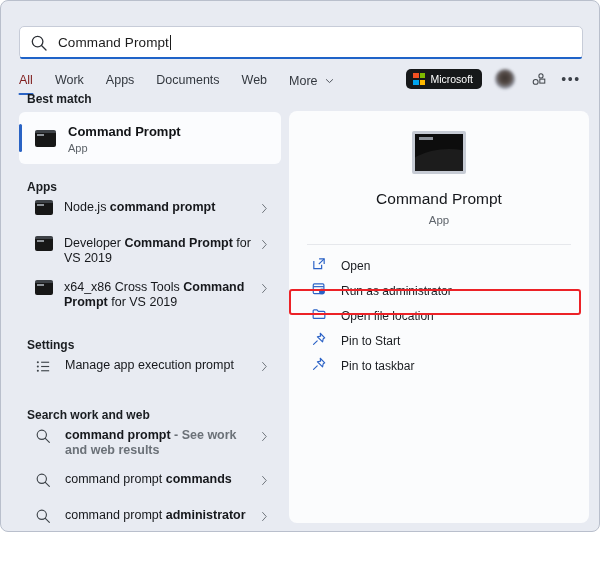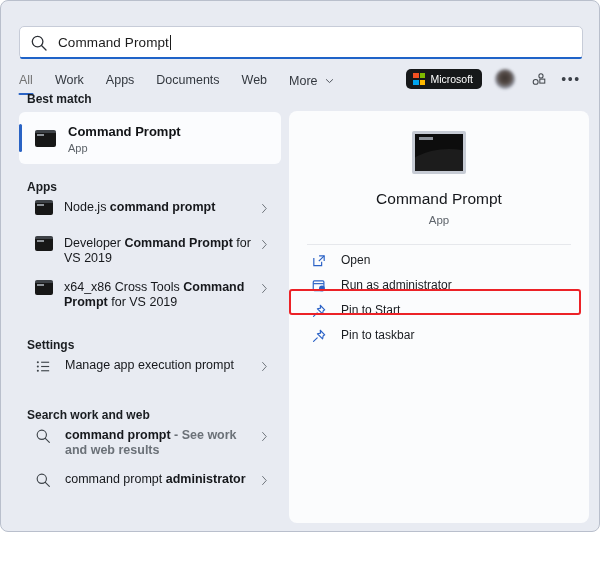--- a/index.html
+++ b/index.html
@@ -59,21 +59,21 @@
   }
   .tab {
     position: relative;
     font-size: 12.5px;
     color: #33383f;
     padding: 2px 0 8px 0;
     margin-right: 22px;
     white-space: nowrap;
     cursor: default;
   }
-  .tab.active { color: #737373; }
+  .tab.active { color: #7f1d1d; }
   .tab.active::after {
     content: "";
     position: absolute;
     left: 50%; transform: translateX(-50%);
     bottom: 0;
     width: 15px; height: 2.5px;
     background: #2a63c4;
     border-radius: 2px;
   }
   .tab .chev {
@@ -224,21 +224,21 @@
   .hero-sub {
     font-size: 11.5px; color: #5e646b;
     margin-top: 6px;
   }
   .divider {
     height: 1px;
     background: #e6e8ec;
     margin: 18px 18px 6px 18px;
   }
   .action {
-    display: flex; align-items: flex-start;
+    display: flex; align-items: center;
     height: 25px;
     margin: 0 12px;
     padding-left: 10px;
     border-radius: 4px;
   }
   .action .act-icon { flex: 0 0 17px; margin-right: 13px; }
   .action-label { font-size: 12px; color: #1a1d21; }
   .action-wrap { padding-top: 2px; }
   .highlight-box {
     position: absolute;
@@ -381,20 +381,34 @@
         </svg>
       </span>
       <span class="row-texts row-title"><b>command prompt</b><span class="muted"> - See work and web results</span></span>
       <span class="chev-right">
         <svg viewBox="0 0 8 12" width="7" height="11">
             <polyline points="1.5,1 6,6 1.5,11" fill="none" stroke="#6a7078" stroke-width="1.1"></polyline>
           </svg>
       </span>
     </div>
 
+    <div class="row">
+      <span class="magnifier-icon">
+        <svg viewBox="0 0 18 18" width="17" height="17">
+          <circle cx="7.2" cy="7.2" r="4.9" fill="none" stroke="#3d4349" stroke-width="1.2"></circle>
+          <line x1="10.9" y1="10.9" x2="15.2" y2="15.2" stroke="#3d4349" stroke-width="1.2" stroke-linecap="round"></line>
+        </svg>
+      </span>
+      <span class="row-texts row-title"><span>command prompt </span><b>commands</b></span>
+      <span class="chev-right">
+        <svg viewBox="0 0 8 12" width="7" height="11">
+            <polyline points="1.5,1 6,6 1.5,11" fill="none" stroke="#6a7078" stroke-width="1.1"></polyline>
+          </svg>
+      </span>
+    </div>
 
     <div class="row">
       <span class="magnifier-icon">
         <svg viewBox="0 0 18 18" width="17" height="17">
           <circle cx="7.2" cy="7.2" r="4.9" fill="none" stroke="#3d4349" stroke-width="1.2"></circle>
           <line x1="10.9" y1="10.9" x2="15.2" y2="15.2" stroke="#3d4349" stroke-width="1.2" stroke-linecap="round"></line>
         </svg>
       </span>
       <span class="row-texts row-title"><span>command prompt </span><b>administrator</b></span>
       <span class="chev-right">
@@ -430,20 +444,28 @@
         <span class="act-icon">
           <svg viewBox="0 0 17 17" width="16" height="16">
             <rect x="2.4" y="3" width="11.3" height="10.4" rx="1.2" fill="none" stroke="#2b62c6" stroke-width="1.25"></rect>
             <line x1="2.4" y1="6" x2="13.7" y2="6" stroke="#2b62c6" stroke-width="1.25"></line>
             <circle cx="11.6" cy="11.1" r="3.1" fill="#2b62c6"></circle>
           </svg>
         </span>
         <span class="action-label">Run as administrator</span>
       </div>
 
+      <div class="action">
+        <span class="act-icon">
+          <svg viewBox="0 0 17 17" width="16" height="16">
+            <path d="M2.3 5.1a1 1 0 0 1 1-1h3l1.5 1.6h5.9a1 1 0 0 1 1 1v5.4a1 1 0 0 1-1 1H3.3a1 1 0 0 1-1-1z" fill="none" stroke="#2b62c6" stroke-width="1.25"></path>
+          </svg>
+        </span>
+        <span class="action-label">Open file location</span>
+      </div>
 
       <div class="action">
         <span class="act-icon">
           <svg viewBox="0 0 17 17" width="16" height="16">
             <path d="M9.8 2.4l4.8 4.8-1.6 1-0.7 3.4-5.5-5.5 3.4-0.7z" fill="none" stroke="#2b62c6" stroke-width="1.2" stroke-linejoin="round"></path>
             <line x1="6.6" y1="10.4" x2="2.7" y2="14.3" stroke="#2b62c6" stroke-width="1.2" stroke-linecap="round"></line>
           </svg>
         </span>
         <span class="action-label">Pin to Start</span>
       </div>

